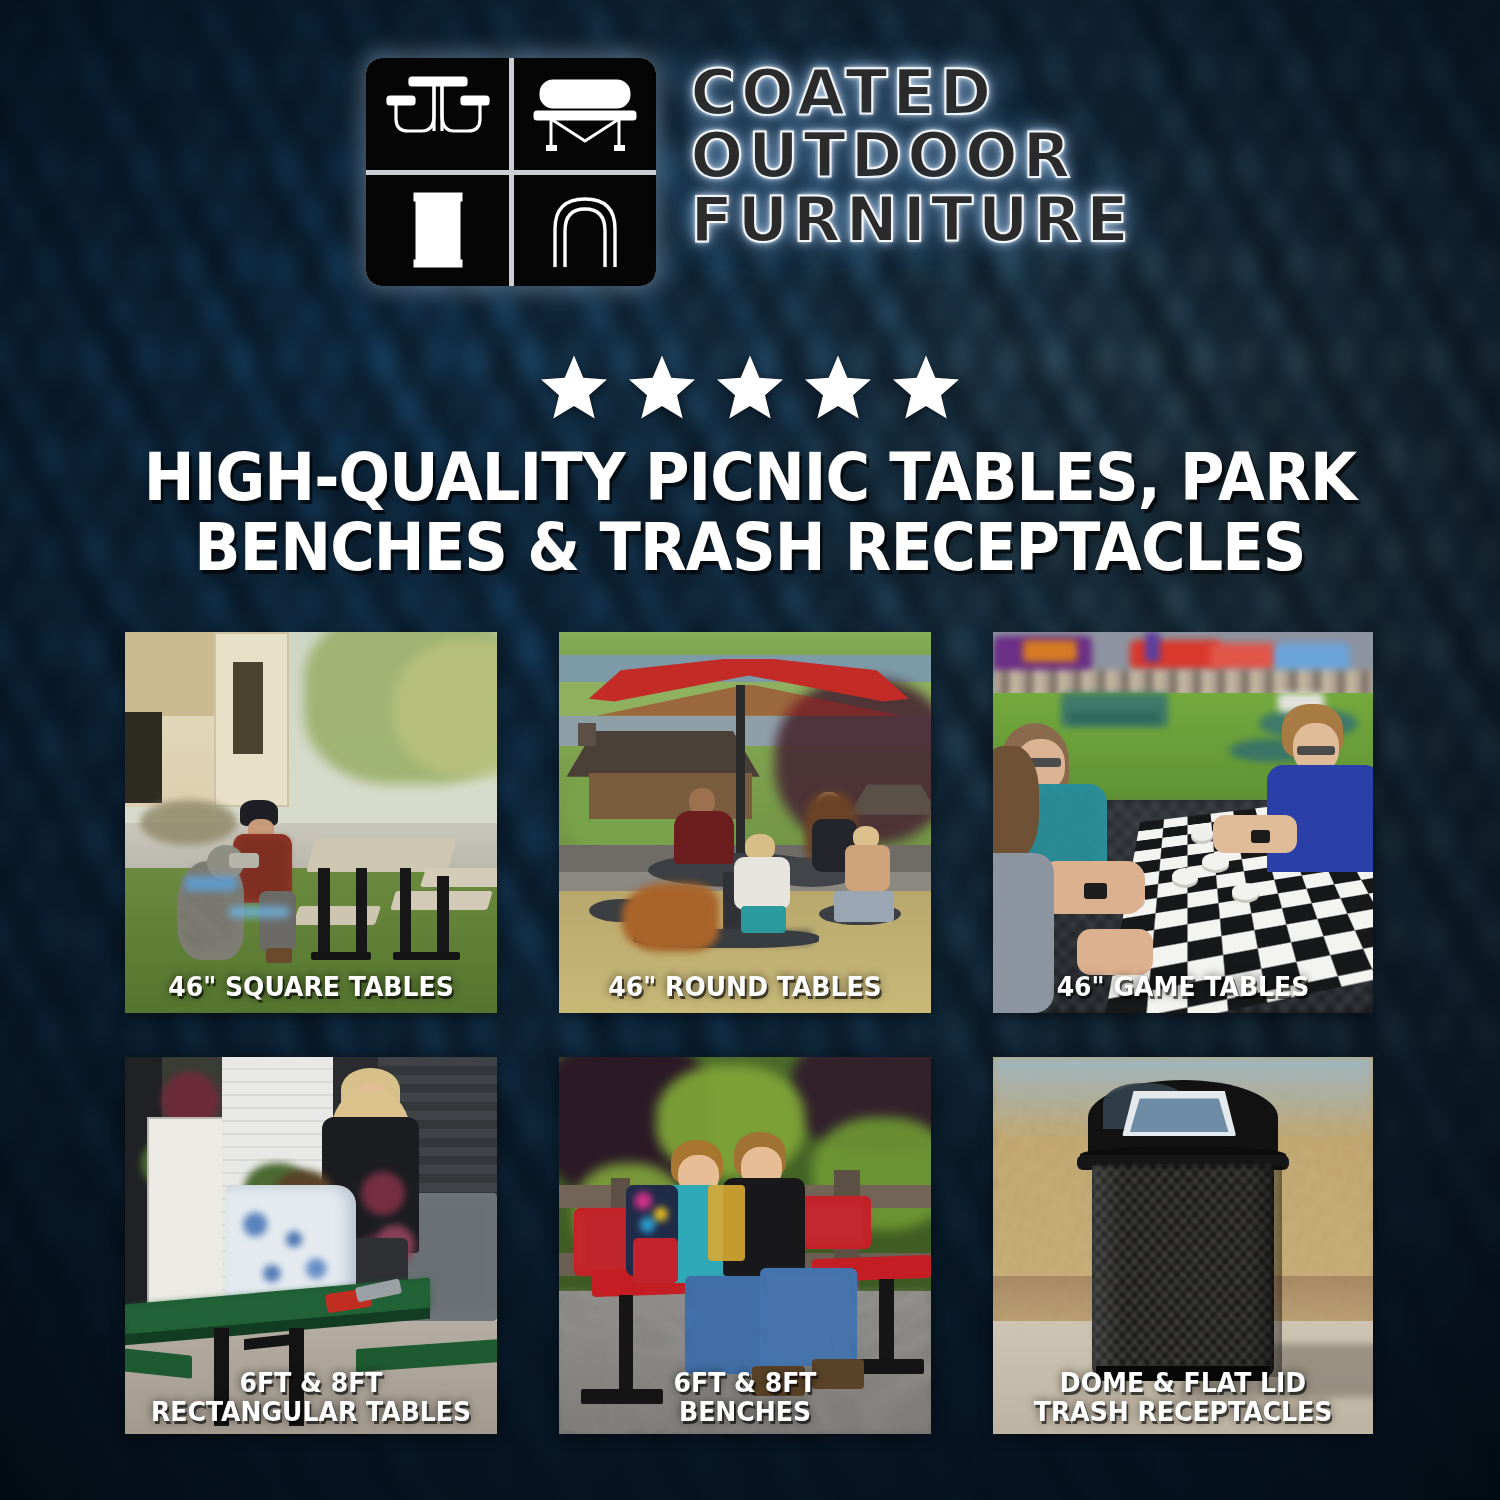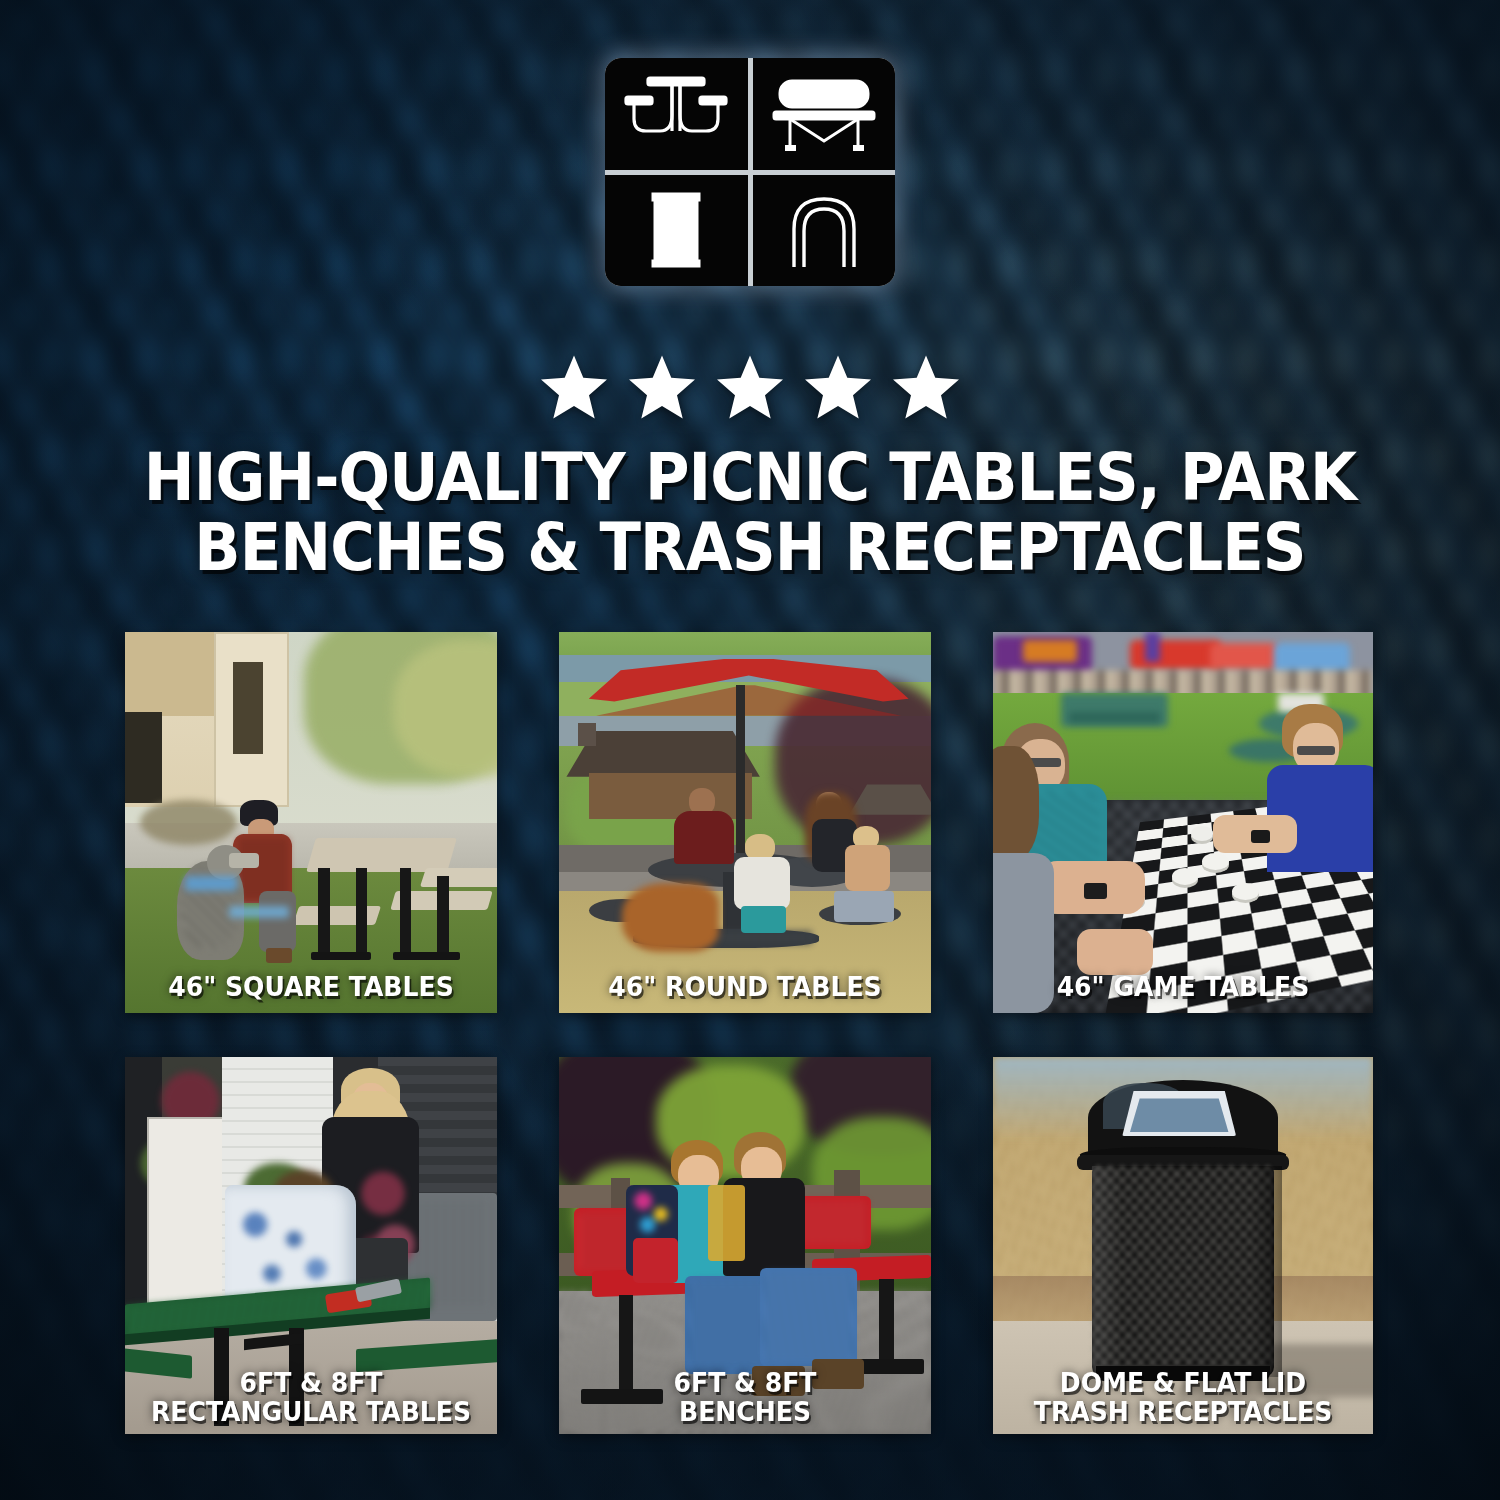--- a/index.html
+++ b/index.html
@@ -175,20 +175,25 @@
       <div class="logo-cell">
         <svg width="112" height="86" viewBox="0 0 112 86">
           <g stroke="#ffffff" stroke-width="3.4" fill="none">
             <path d="M26 80 V42 Q26 12 56 12 Q86 12 86 42 V80"></path>
             <path d="M36 80 V44 Q36 22 56 22 Q76 22 76 44 V80"></path>
           </g>
         </svg>
       </div>
     </div>
 
+    <div class="brand">
+      <div class="brand-line l1">COATED</div>
+      <div class="brand-line l2">OUTDOOR</div>
+      <div class="brand-line l3">FURNITURE</div>
+    </div>
 
   </div>
 
   <div class="stars">
     <span class="star">
         <svg viewBox="0 0 24 24" width="74" height="72">
           <polygon fill="#ffffff" points="12,1.2 15.1,8.6 23,9.2 17,14.4 18.9,22.2 12,18 5.1,22.2 7,14.4 1,9.2 8.9,8.6"></polygon>
         </svg>
       </span>
     <span class="star">

